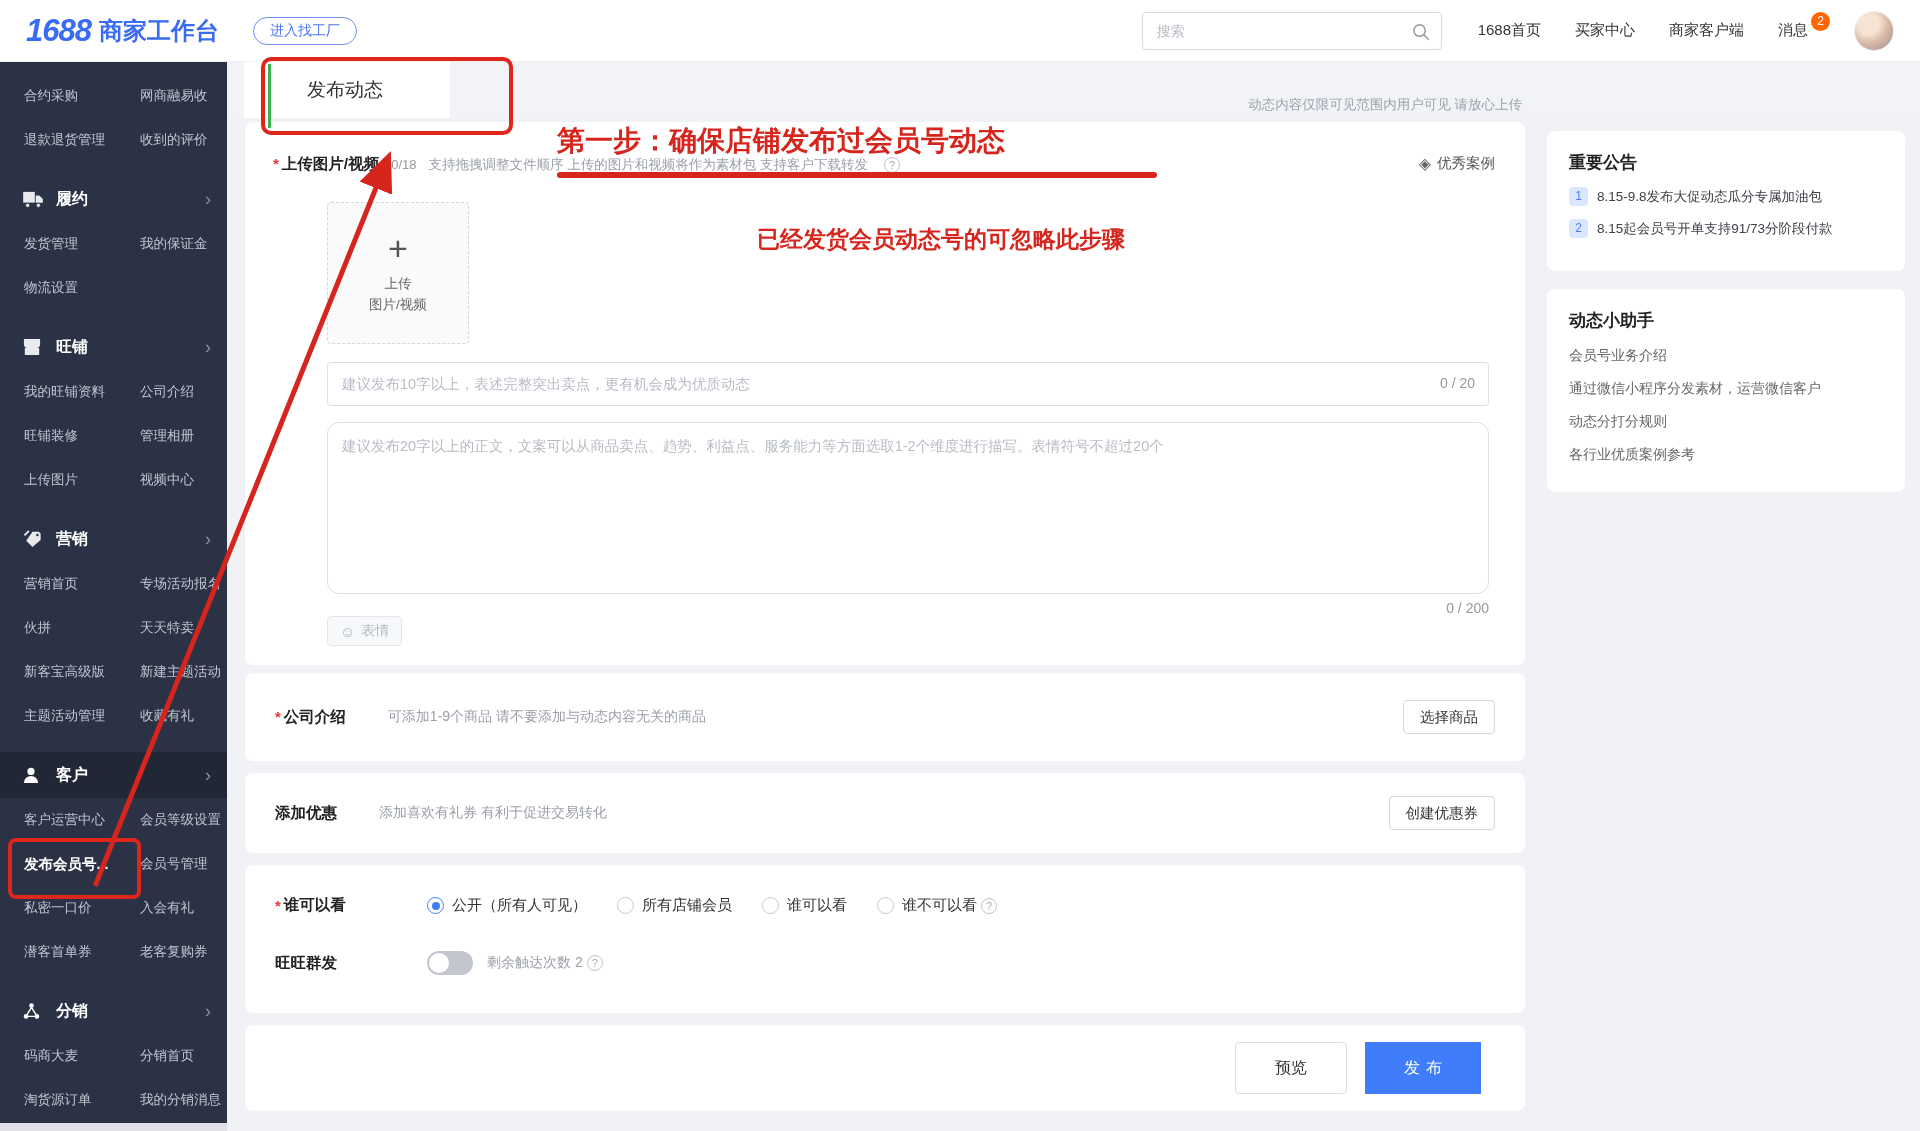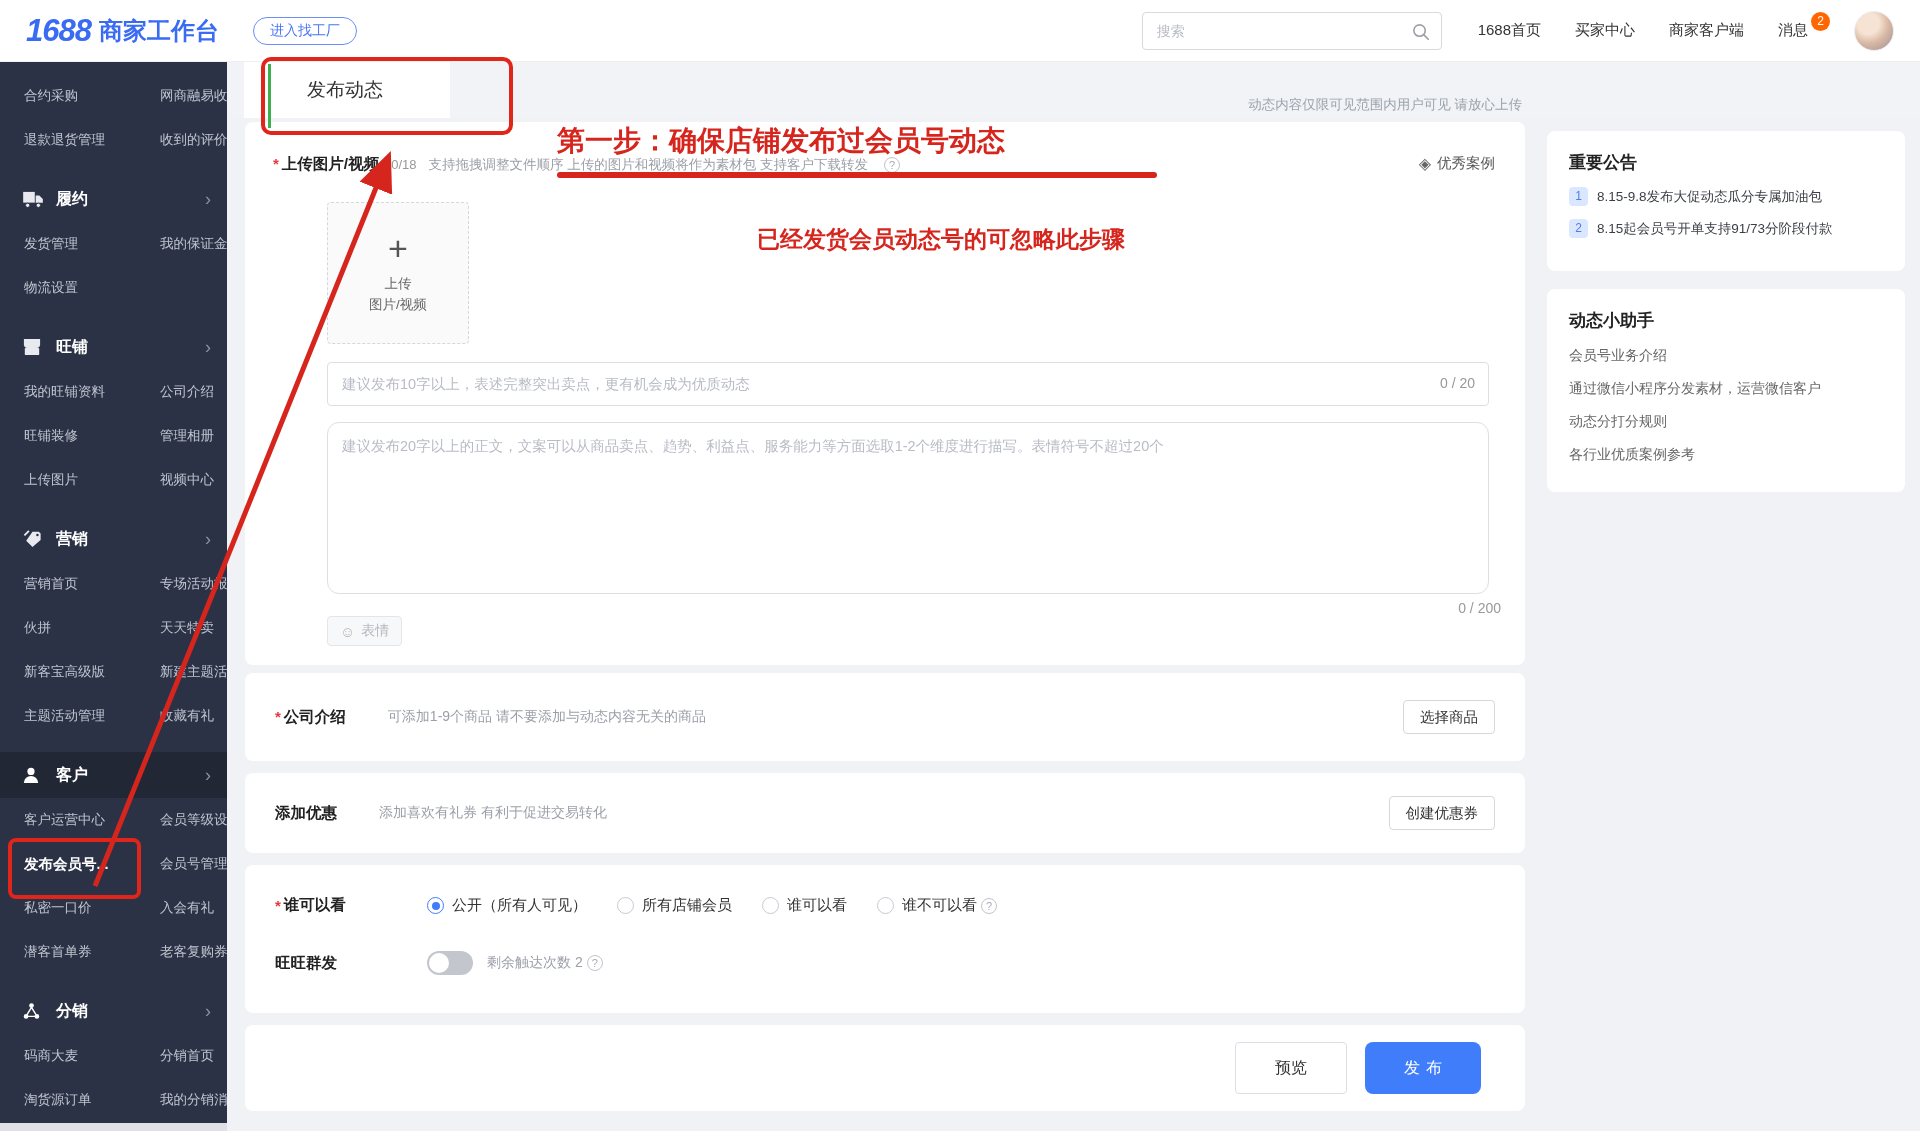--- a/index.html
+++ b/index.html
@@ -23,21 +23,21 @@
   .msg-wrap { position:relative; }
   .msg-badge { position:absolute; top:-9px; right:-22px; min-width:19px; height:19px; border-radius:10px;
                background:#ff6600; color:#fff; font-size:12px; line-height:19px; text-align:center; padding:0 5px; }
   .avatar { width:40px; height:40px; border-radius:50%; margin-left:46px; cursor:pointer;
             background:radial-gradient(circle at 35% 30%, #f6e3d3 0 30%, #d9b8a5 55%, #9b8d96 100%);
             border:1px solid #eee; }
 
   
   .sidebar { position:absolute; left:0; top:62px; width:227px; height:1069px; background:#2b3245;
              padding-top:12px; overflow:hidden; }
-  .srow { display:grid; grid-template-columns:116px 1fr; height:44px; align-items:center; padding-left:24px;gap:20px; }
+  .srow { display:grid; grid-template-columns:116px 1fr; height:44px; align-items:center; padding-left:24px; }
   .srow span { font-size:13.5px; color:#bfc4cf; cursor:pointer; white-space:nowrap; overflow:hidden; }
   .srow .active-item { color:#ffffff; font-weight:700; font-size:14.5px; }
   .sec { position:relative; display:flex; align-items:center; height:46px; margin-top:14px;
          padding-left:22px; cursor:pointer; }
   .sec.hl { background:rgba(0,0,0,.22); }
   .sicon { width:22px; height:18px; margin-right:12px; display:inline-flex; align-items:center; }
   .stitle { color:#fff; font-size:16px; font-weight:700; }
   .chev { position:absolute; right:16px; color:#8a90a0; font-size:18px; }
   .sidebar-bottom { position:absolute; left:0; bottom:0; width:227px; height:8px; background:#dfe1e6; }
 
@@ -73,21 +73,21 @@
   .upload-box .bl { font-size:13.5px; color:#666; margin-top:8px; line-height:21px; text-align:center; }
 
   .title-input-wrap { position:absolute; left:82px; top:240px; width:1162px; height:44px; }
   .title-input { width:100%; height:44px; border:1px solid #dcdfe6; border-radius:4px; padding:0 80px 0 14px;
                  font-size:14.5px; outline:none; color:#333; }
   .title-input::placeholder, .content-area::placeholder { color:#b8bcc4; }
   .in-counter { position:absolute; right:14px; top:13px; font-size:14px; color:#999; }
   .content-area { position:absolute; left:82px; top:300px; width:1162px; height:172px; border:1px solid #dcdfe6;
                   border-radius:12px; padding:12px 14px; font-size:14.5px; color:#333; resize:none; outline:none;
                   font-family:"Liberation Sans","DejaVu Sans",sans-serif; line-height:22px; }
-  .ta-counter { position:absolute; right:24px; top:478px; font-size:14px; color:#999; }
+  .ta-counter { position:absolute; right:36px; top:478px; font-size:14px; color:#999; }
   .emoji-btn { position:absolute; left:82px; top:494px; height:30px; padding:0 12px; display:flex; align-items:center;
                gap:6px; background:#f7f8fa; border:1px solid #e3e5e9; border-radius:4px; color:#b4b8bf;
                font-size:14px; cursor:pointer; }
   .emoji-face { font-size:15px; }
 
   .rowcard { display:flex; align-items:center; height:100%; padding:0 30px; }
   .rowcard .fhint { margin-left:42px; font-size:14px; }
   .ghost-btn { margin-left:auto; height:34px; padding:0 16px; background:#fff; border:1px solid #d5d8de;
                border-radius:4px; font-size:14.5px; color:#333; cursor:pointer; }
 
@@ -101,21 +101,21 @@
                       border-radius:50%; background:#3f7dfb; }
   .rlabel { font-size:15px; color:#333; }
   .bc-row { position:absolute; left:30px; top:86px; display:flex; align-items:center; }
   .toggle { width:46px; height:24px; border-radius:13px; background:#c3c6cd; position:relative; cursor:pointer; }
   .toggle .knob { position:absolute; left:2px; top:2px; width:20px; height:20px; border-radius:50%; background:#fff; }
   .bc-hint { margin-left:14px; font-size:14px; color:#9b9fa8; display:flex; align-items:center; }
 
   .footer-card { display:flex; align-items:center; justify-content:flex-end; height:100%; padding-right:44px; gap:18px; }
   .preview-btn { width:112px; height:52px; background:#fff; border:1px solid #dcdfe6; border-radius:4px;
                  font-size:16px; color:#333; cursor:pointer; }
-  .publish-btn { width:116px; height:52px; background:#3f7dfb; border:none; border-radius:8px;
+  .publish-btn { width:116px; height:52px; background:#3f7dfb; border:none; border-radius:0;
                  font-size:16px; color:#fff; cursor:pointer; letter-spacing:6px; padding-left:6px; }
 
   
   .rp-card { position:absolute; background:#fff; border-radius:8px; width:358px; left:1320px; padding:20px 22px; }
   .rp-a { top:69px; height:140px; }
   .rp-b { top:227px; height:203px; }
   .rp-title { font-size:17px; font-weight:700; color:#222; }
   .ann-item { display:flex; align-items:center; margin-top:13px; cursor:pointer; }
   .ann-num { width:19px; height:19px; border-radius:4px; background:#dbe7ff; color:#4e7cf0; font-size:12px;
              line-height:19px; text-align:center; margin-right:9px; flex:none; }

